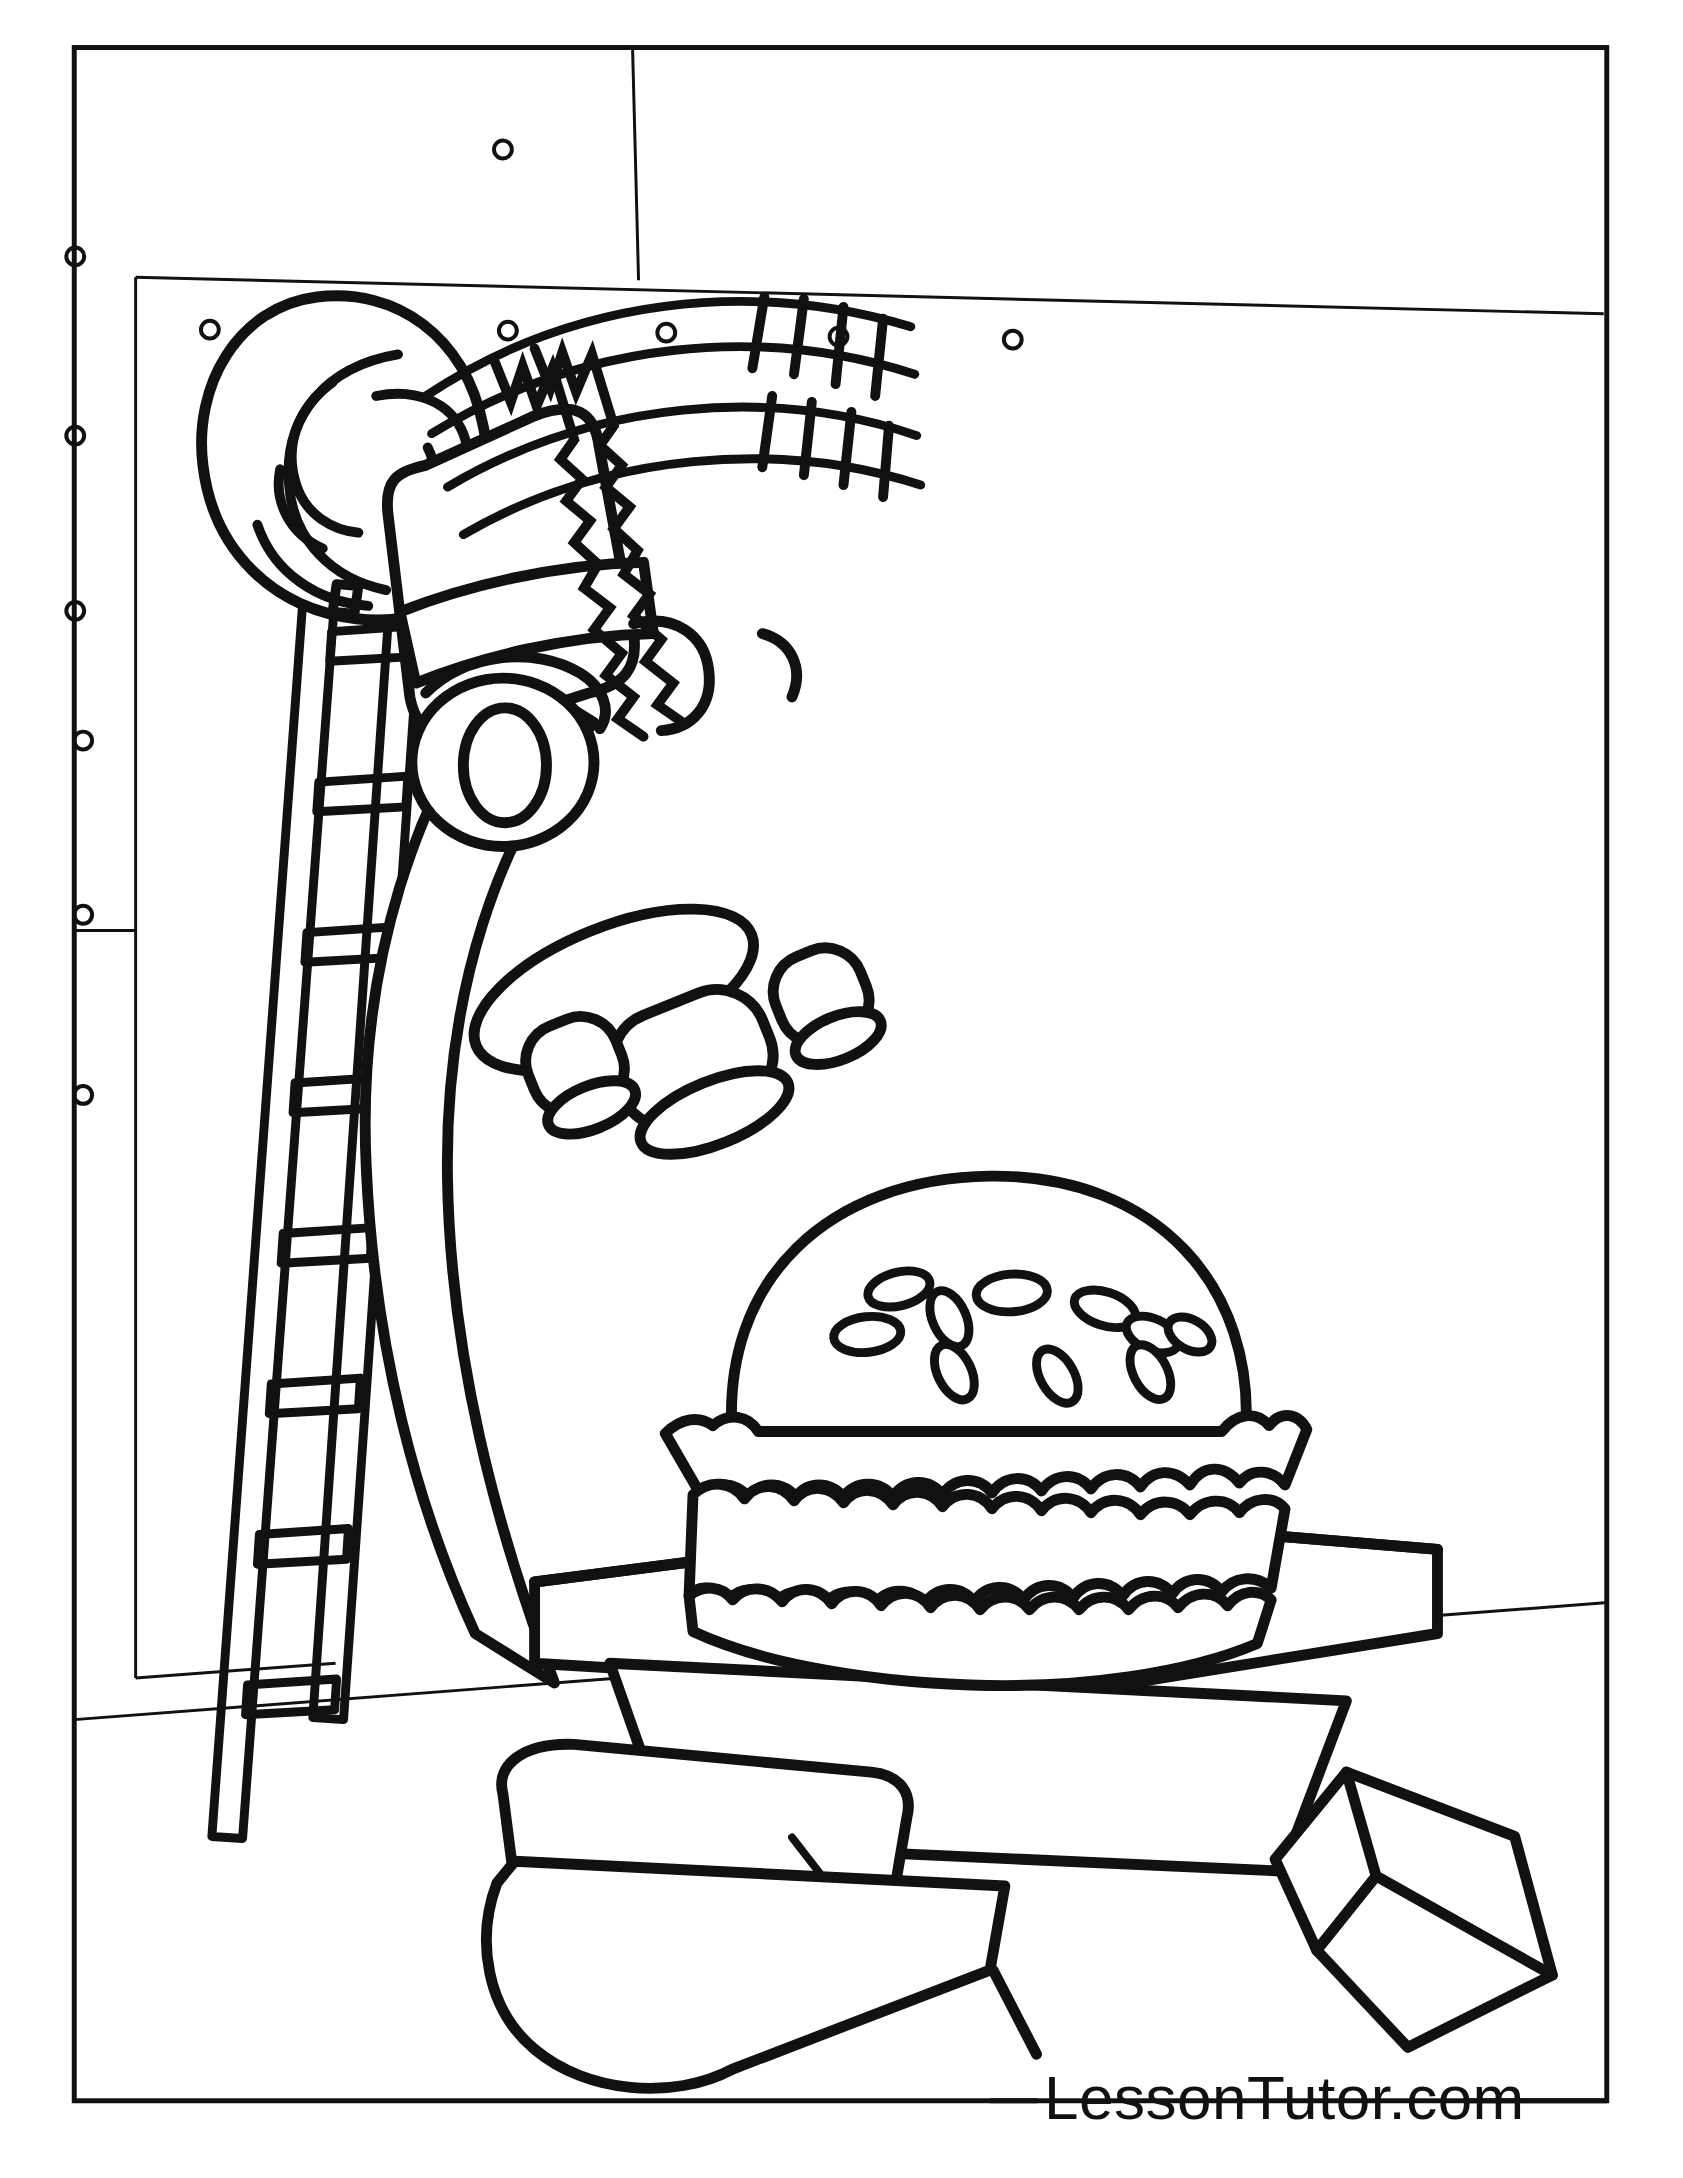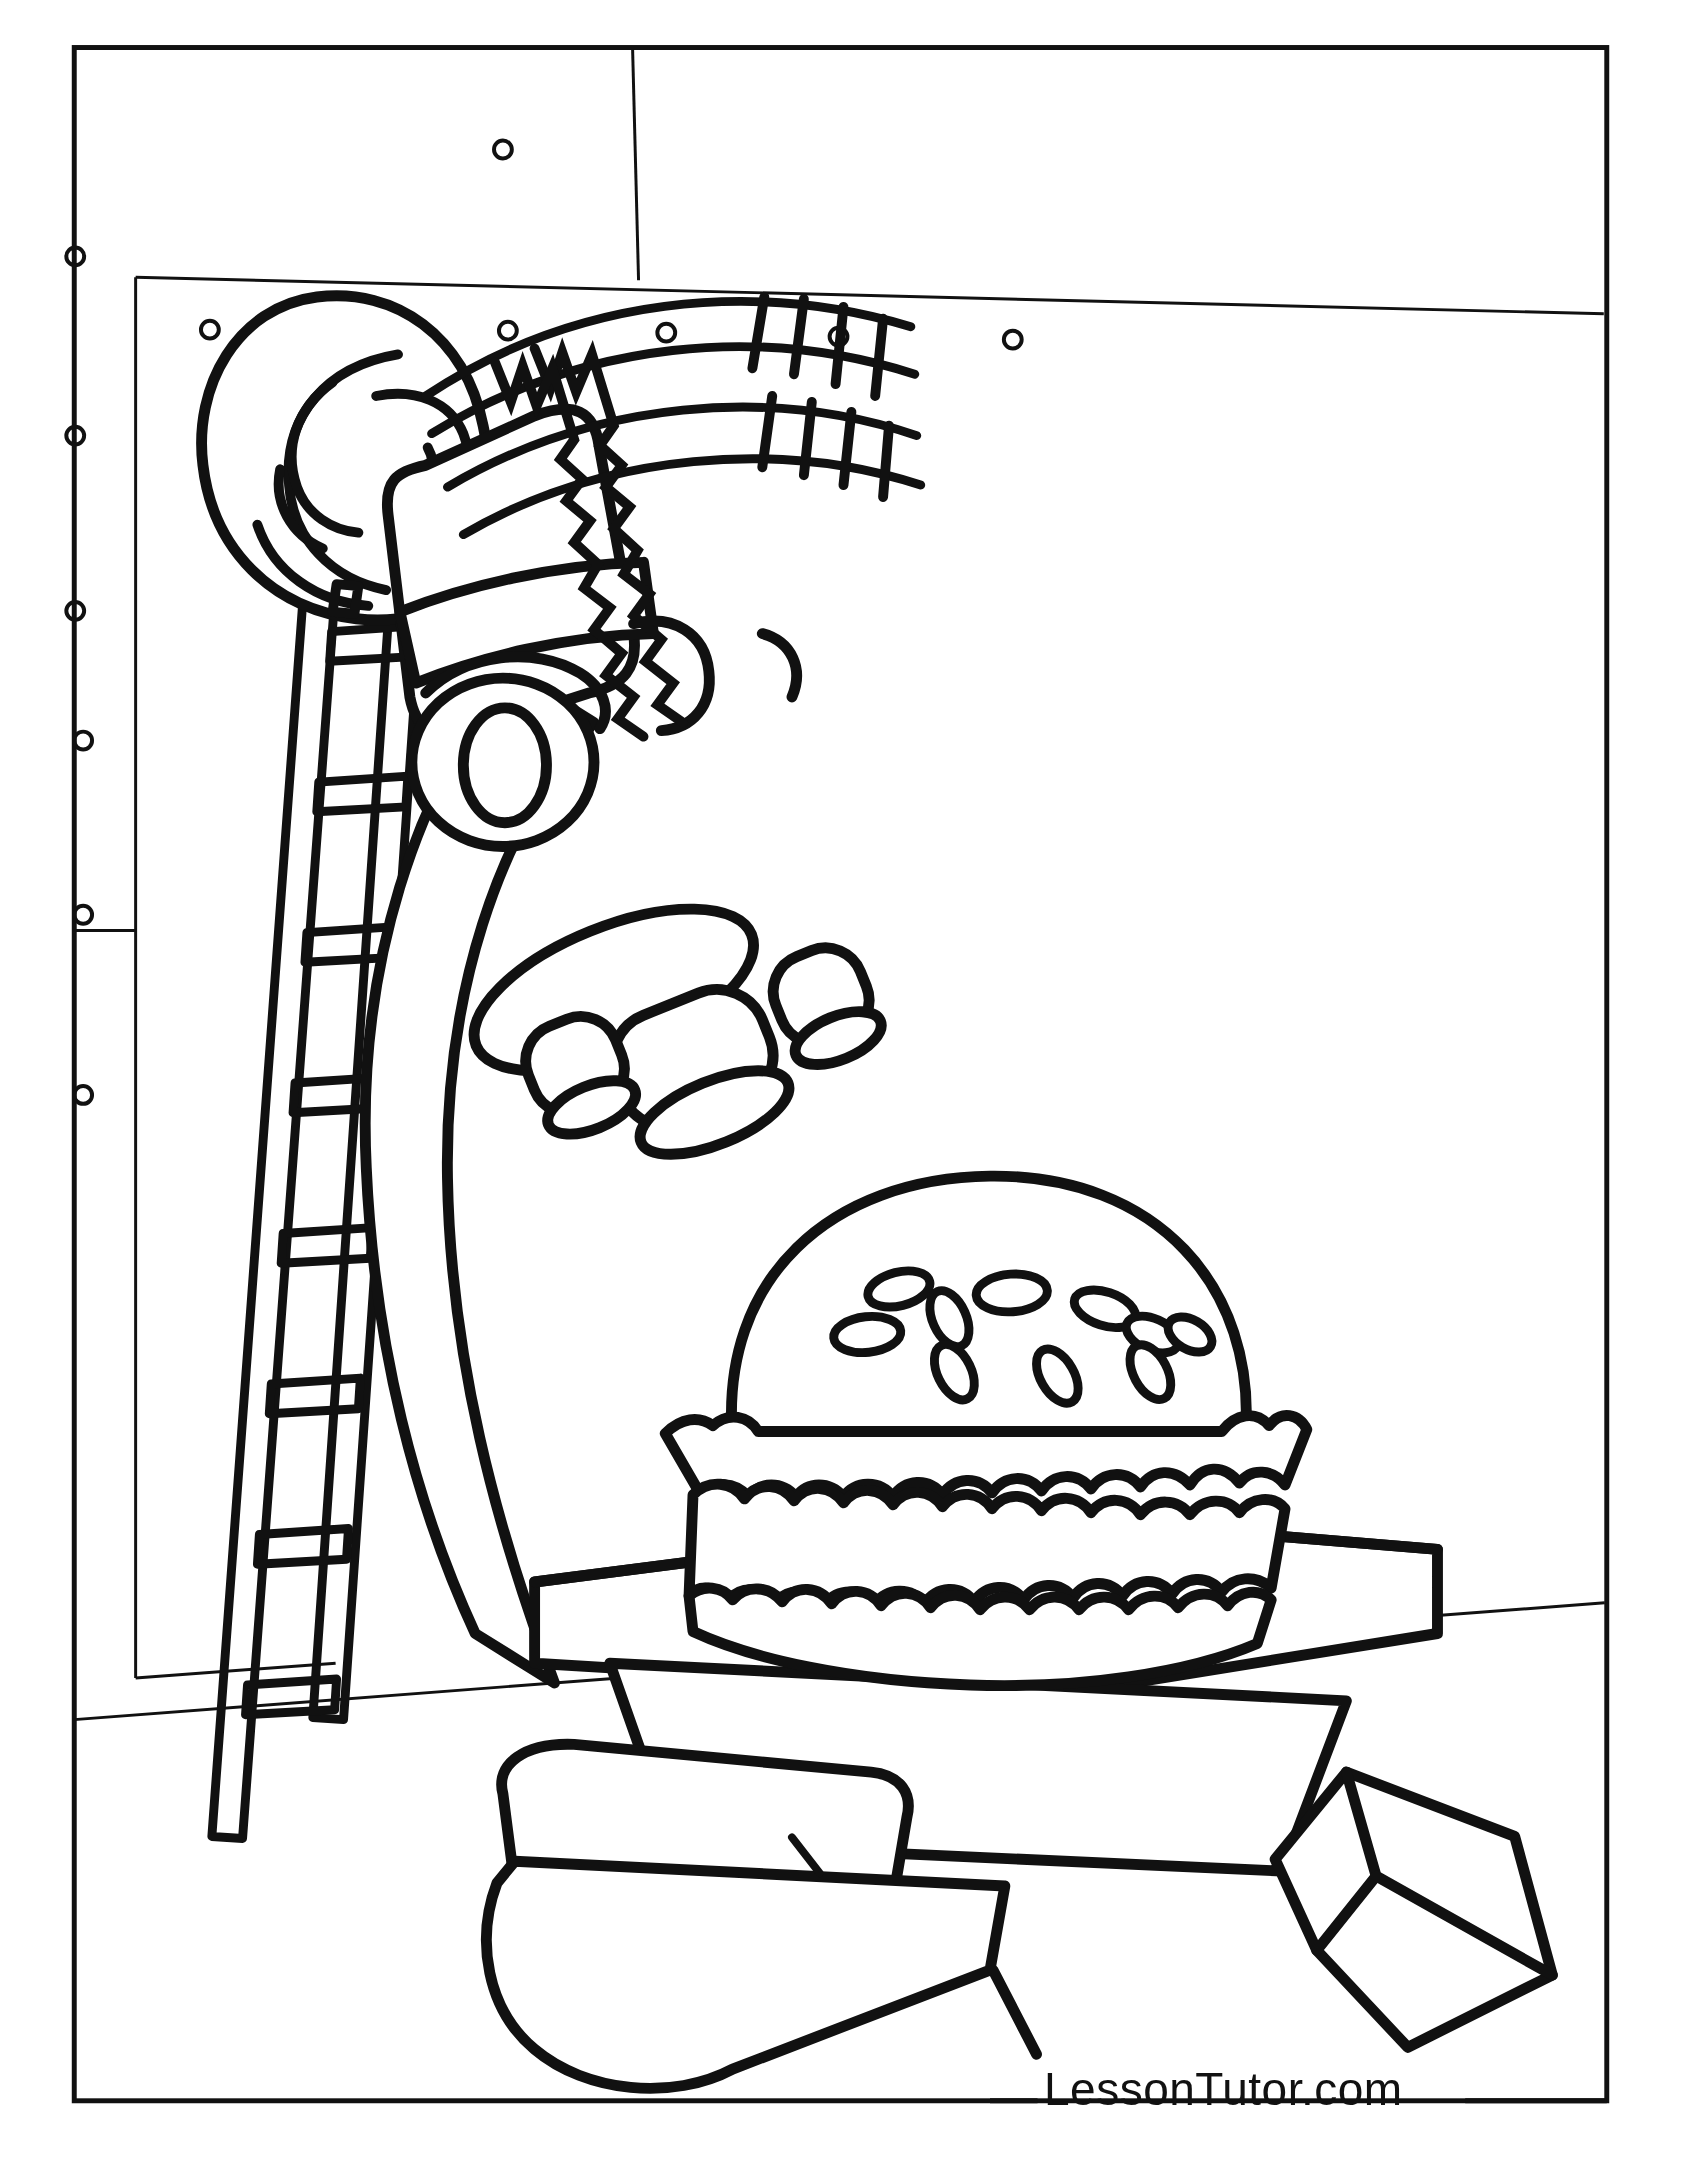--- a/index.html
+++ b/index.html
@@ -3,21 +3,21 @@
 <meta charset="utf-8">
 <style>
   html,body{margin:0;padding:0;background:#ffffff;}
   body{width:1683px;height:2178px;overflow:hidden;font-family:"Liberation Sans",sans-serif;}
   #page{position:relative;width:1683px;height:2178px;background:#fff;}
   #art{position:absolute;left:0;top:0;width:1683px;height:2178px;}
   .wm{
     position:absolute;
     left:1044px;top:2062px;
     font-family:"Liberation Sans",sans-serif;
-    font-size:46px;
+    font-size:62px;
     letter-spacing:0.5px;
     color:#111111;
     white-space:nowrap;
   }
 </style>
 </head>
 <body>
 
 <div id="page">
 

